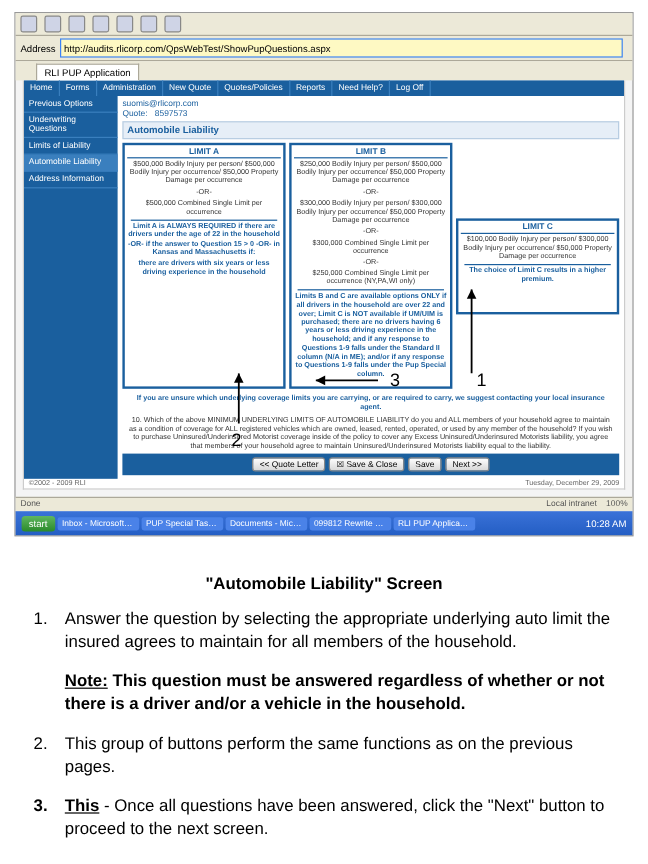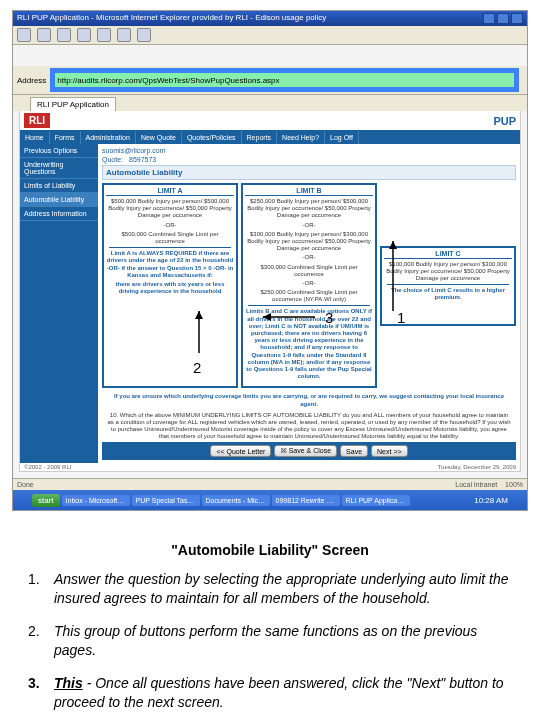--- a/index.html
+++ b/index.html
@@ -24,23 +24,23 @@
     justify-content: space-between;
   }
   .titlebar .ctrls { display:flex; gap:2px; }
   .titlebar .ctrls span { width:10px; height:9px; background:#4a7fd8; border:1px solid #1a3f8f; display:inline-block; }
   .toolbar {
     background:#ece9d8; border-bottom:1px solid #aca899; padding:2px 4px; font-size:8px; color:#333;
     display:flex; gap:6px; align-items:center;
   }
   .toolbar .icon { width:12px; height:12px; background:#cfd4e6; border:1px solid #888; border-radius:2px; }
   .addrbar {
-    background:#ece9d8; border-bottom:1px solid #aca899; padding:2px 4px; font-size:8px; display:flex; gap:4px; align-items:center;margin-top:21px;
-  }
-  .addrbar input { flex:1; font-size:8px; height:12px; border:5px solid #3b82f6; background:#86efac; }
+    background:#ece9d8; border-bottom:1px solid #aca899; padding:2px 4px; font-size:8px; display:flex; gap:4px; align-items:center;
+  }
+  .addrbar input { flex:1; font-size:8px; height:12px; border:1px solid #3b82f6; background:#fef9c3; }
   .tabstrip {
     background:#ece9d8; padding:2px 4px 0 17px; font-size:8px; display:flex; gap:2px;
   }
   .tab { background:#fff; border:1px solid #aca899; border-bottom:none; padding:2px 6px; }
   .content {
     background:#fff; margin:0 6px 6px 6px; border:1px solid #ccc; border-top:none;
   }
   .hdrbar {
     display:flex; justify-content:space-between; align-items:center;
     padding:2px 4px; border-bottom:1px solid #1a5f9e;
@@ -64,70 +64,58 @@
   .limbox .rule { border-top:1px solid #1a5f9e; margin:2px 3px; }
   .limbox .em { color:#1a5f9e; font-weight:bold; }
   .note { font-size:6px; color:#333; text-align:center; padding:2px 4px; line-height:1.2; }
   .btnrow {
     background:#1a5f9e; display:flex; gap:3px; padding:3px 6px; justify-content:center; flex-wrap:wrap;
   }
   .btnrow button {
     font-size:7px; background:linear-gradient(#fefefe,#d8d8d8); border:1px solid #888; border-radius:3px; padding:1px 5px; cursor:pointer;
   }
   .statusbar { background:#ece9d8; border-top:1px solid #aca899; font-size:7px; padding:2px 4px; color:#555; display:flex; justify-content:space-between;}
-  .taskbar { background:linear-gradient(#3a72d8,#245ec4); height:20px; display:flex; align-items:center; padding:0 19px; gap:2px; }
+  .taskbar { background:linear-gradient(#3a72d8,#245ec4); height:20px; display:flex; align-items:center; padding:0 5px; gap:2px; }
   .taskbar .start { background:linear-gradient(#5fb65f,#2a8a2a); color:#fff; font-size:8px; padding:2px 6px; border-radius:3px; }
   .taskbar .tbtn { background:#4a82e8; color:#fff; font-size:7px; padding:2px 4px; border-radius:2px; white-space:nowrap; overflow:hidden; max-width:60px; text-overflow:ellipsis;}
   .taskbar .tray { margin-left:auto; color:#fff; font-size:8px;text-align:center; }
   .callout { position:absolute; font-size:15px; font-weight:normal; color:#000; }
   .arrow { position:absolute; }
   .doc-body { padding: 12px 28px 8px 28px; font-size:14px; line-height:1.35; }
   .doc-title { text-align:center; font-weight:bold; margin:18px 0 10px 0; }
   .doc-ol { list-style:none; padding:0; margin:0; }
   .doc-ol li { display:flex; margin-bottom:14px; }
   .doc-ol .num { width:26px; flex-shrink:0; }
-  .doc-ol .txt { flex:1;font-style:italic; }
+  .doc-ol .txt { flex:1; }
   .doc-note { margin:6px 0 14px 26px; }
   .copy { font-size:6px; color:#666; padding:1px 4px; display:flex; justify-content:space-between;}
 </style>
 </head>
 <body>
 
 <div class="screenshot">
-  <div class="titlebar">
-    <span>RLI PUP Application - Microsoft Internet Explorer provided by RLI - Edison usage policy</span>
-    <span class="ctrls">
-      <span></span>
-      <span></span>
-      <span></span>
-    </span>
-  </div>
   <div class="toolbar">
     <span class="icon"></span>
     <span class="icon"></span>
     <span class="icon"></span>
     <span class="icon"></span>
     <span class="icon"></span>
     <span class="icon"></span>
     <span class="icon"></span>
   </div>
   <div class="addrbar">
     <span>Address</span>
     <input value="http://audits.rlicorp.com/QpsWebTest/ShowPupQuestions.aspx" style="">
     <span class="icon"></span>
   </div>
   <div class="tabstrip">
     <span class="tab">RLI PUP Application</span>
   </div>
 
   <div class="content">
-    <div class="hdrbar">
-      <span class="logo">RLI</span>
-      <span class="pup">PUP</span>
-    </div>
     <div class="mainmenu">
       <span>Home</span>
       <span>Forms</span>
       <span>Administration</span>
       <span>New Quote</span>
       <span>Quotes/Policies</span>
       <span>Reports</span>
       <span>Need Help?</span>
       <span>Log Off</span>
     </div>
@@ -242,20 +230,23 @@
 </div>
 
 <div class="doc-body">
   <div class="doc-title">"Automobile Liability" Screen</div>
   <ol class="doc-ol">
     <li>
       <span class="num">1.</span>
       <span class="txt">Answer the question by selecting the appropriate underlying auto limit the insured agrees to maintain for all members of the household.</span>
     </li>
   </ol>
+  <div class="doc-note">
+    <b><u>Note:</u></b><b> This question must be answered regardless of whether or not there is a driver and/or a vehicle in the household.</b>
+  </div>
   <ol class="doc-ol">
     <li>
       <span class="num">2.</span>
       <span class="txt">This group of buttons perform the same functions as on the previous pages.</span>
     </li>
     <li>
       <span class="num" style="font-weight:bold">3.</span>
       <span class="txt">
         <b><u>This</u></b><span> - Once all questions have been answered, click the "Next" button to proceed to the next screen.</span>
       </span>

